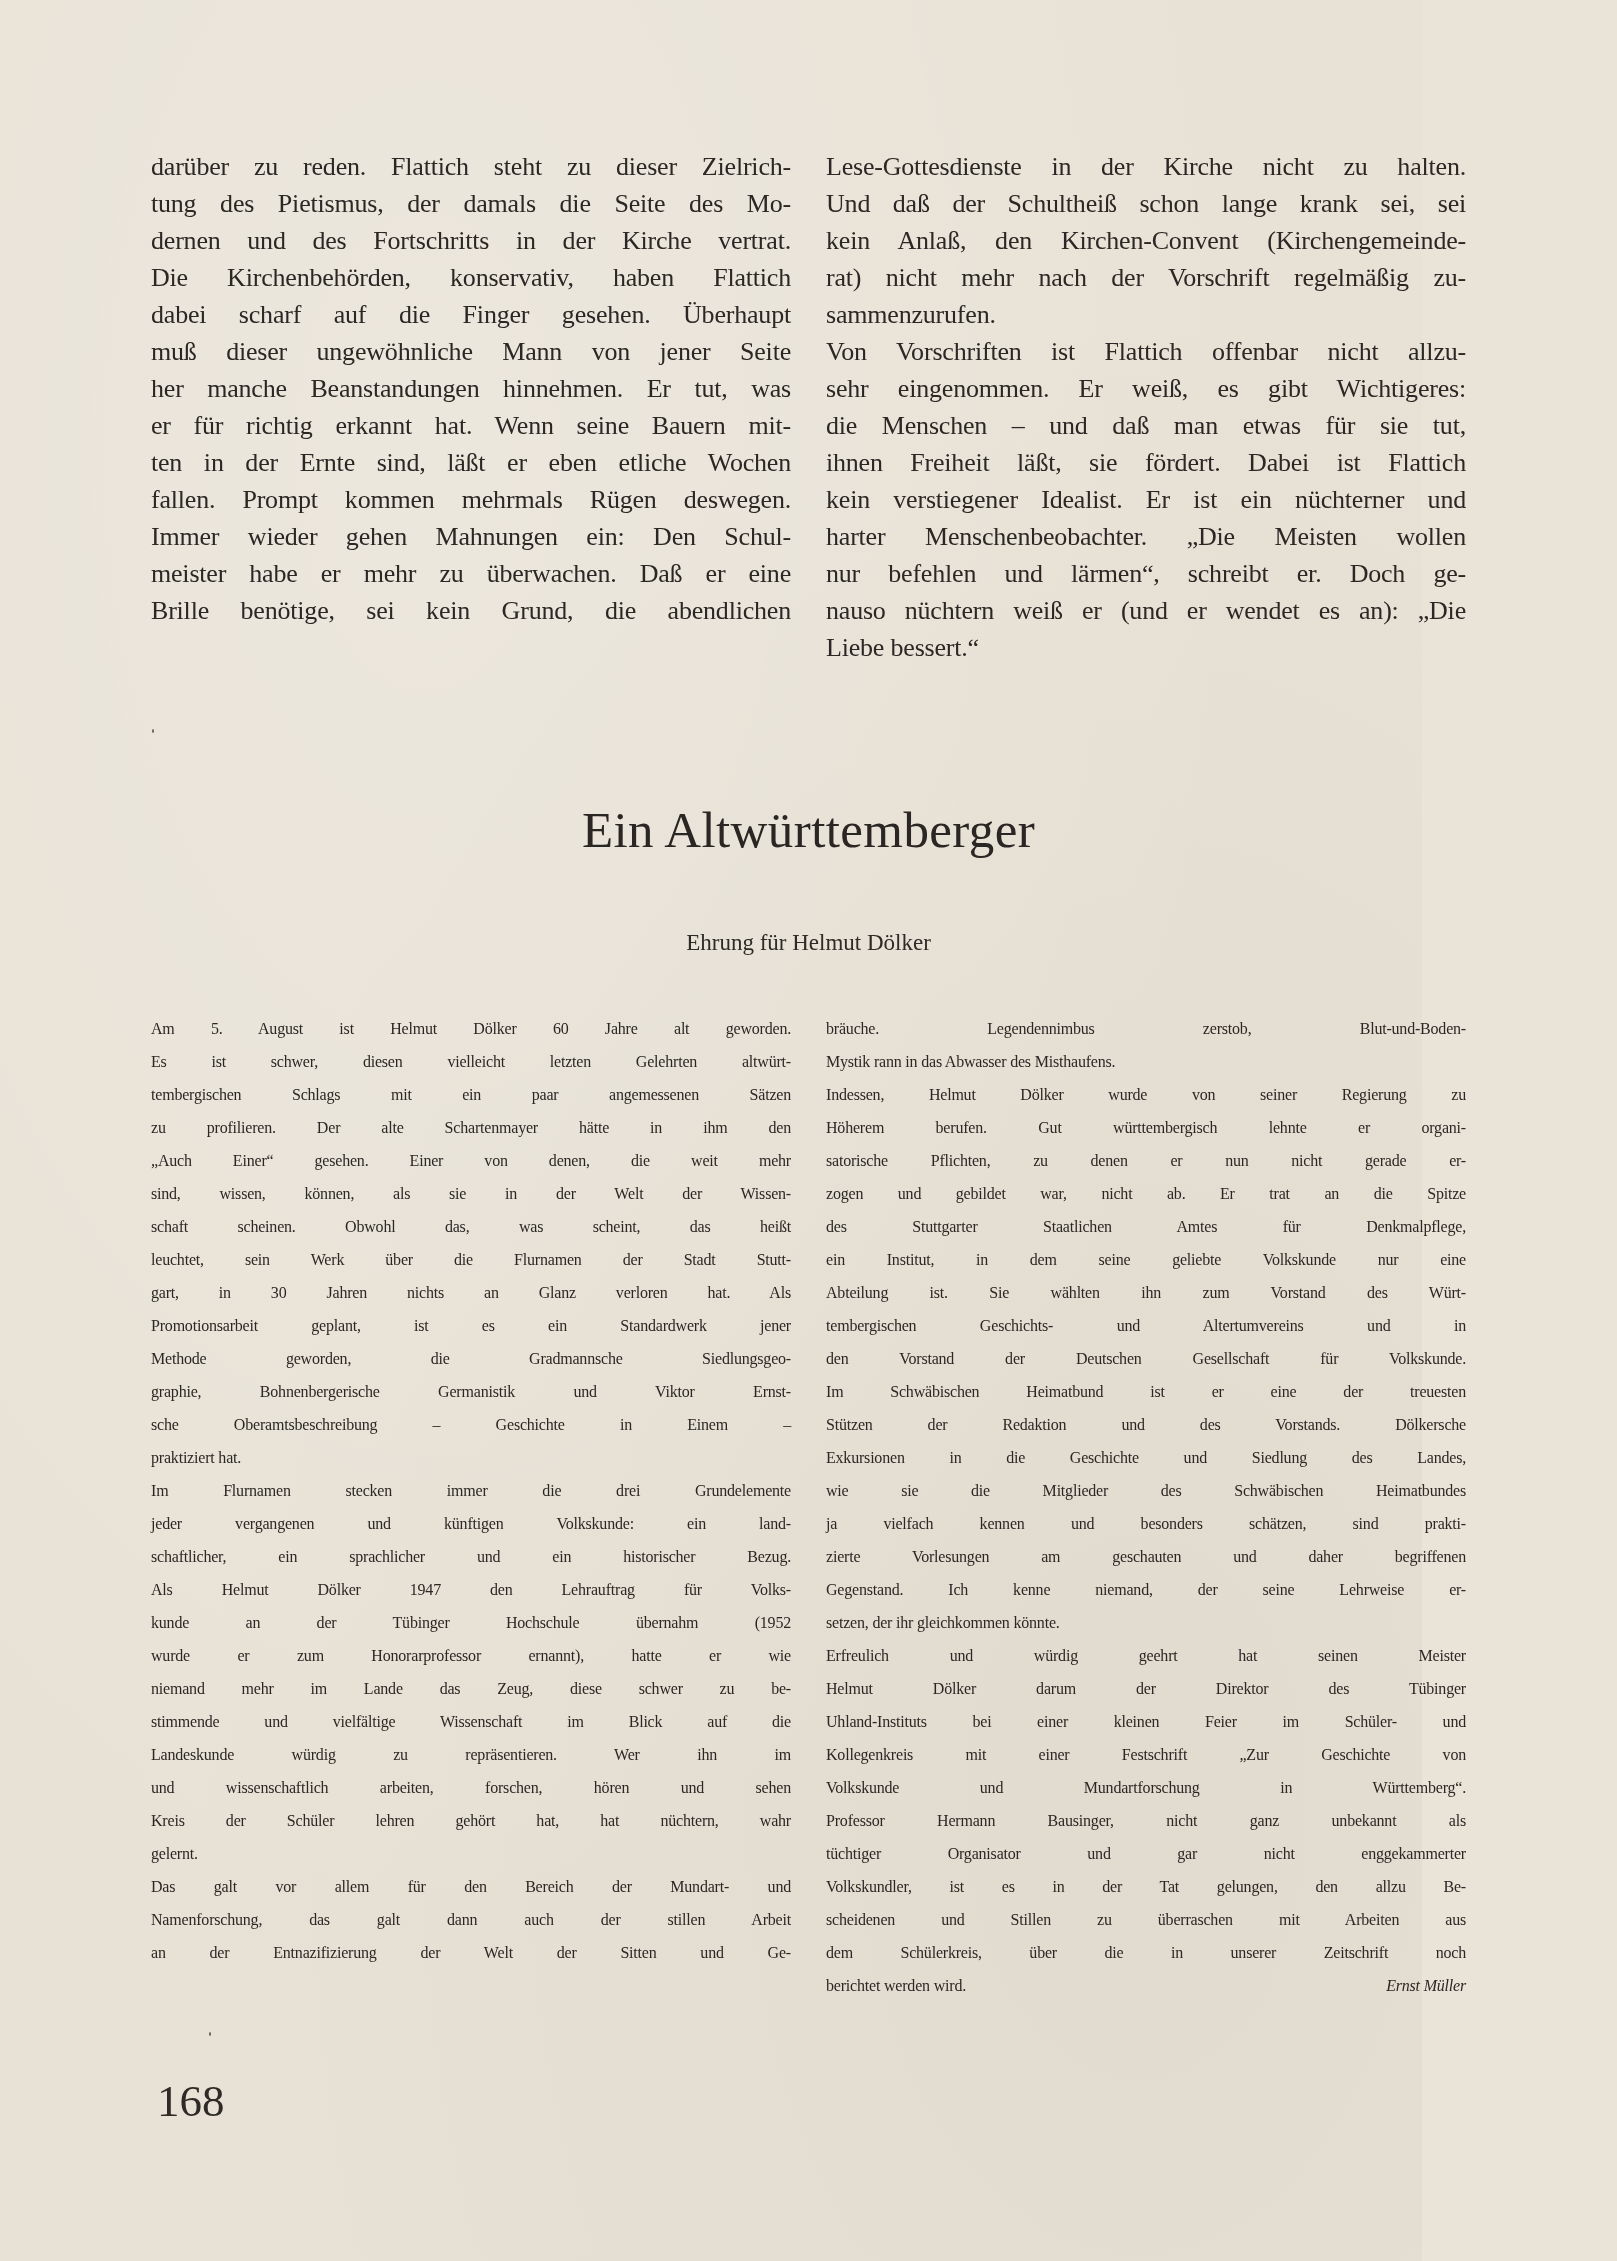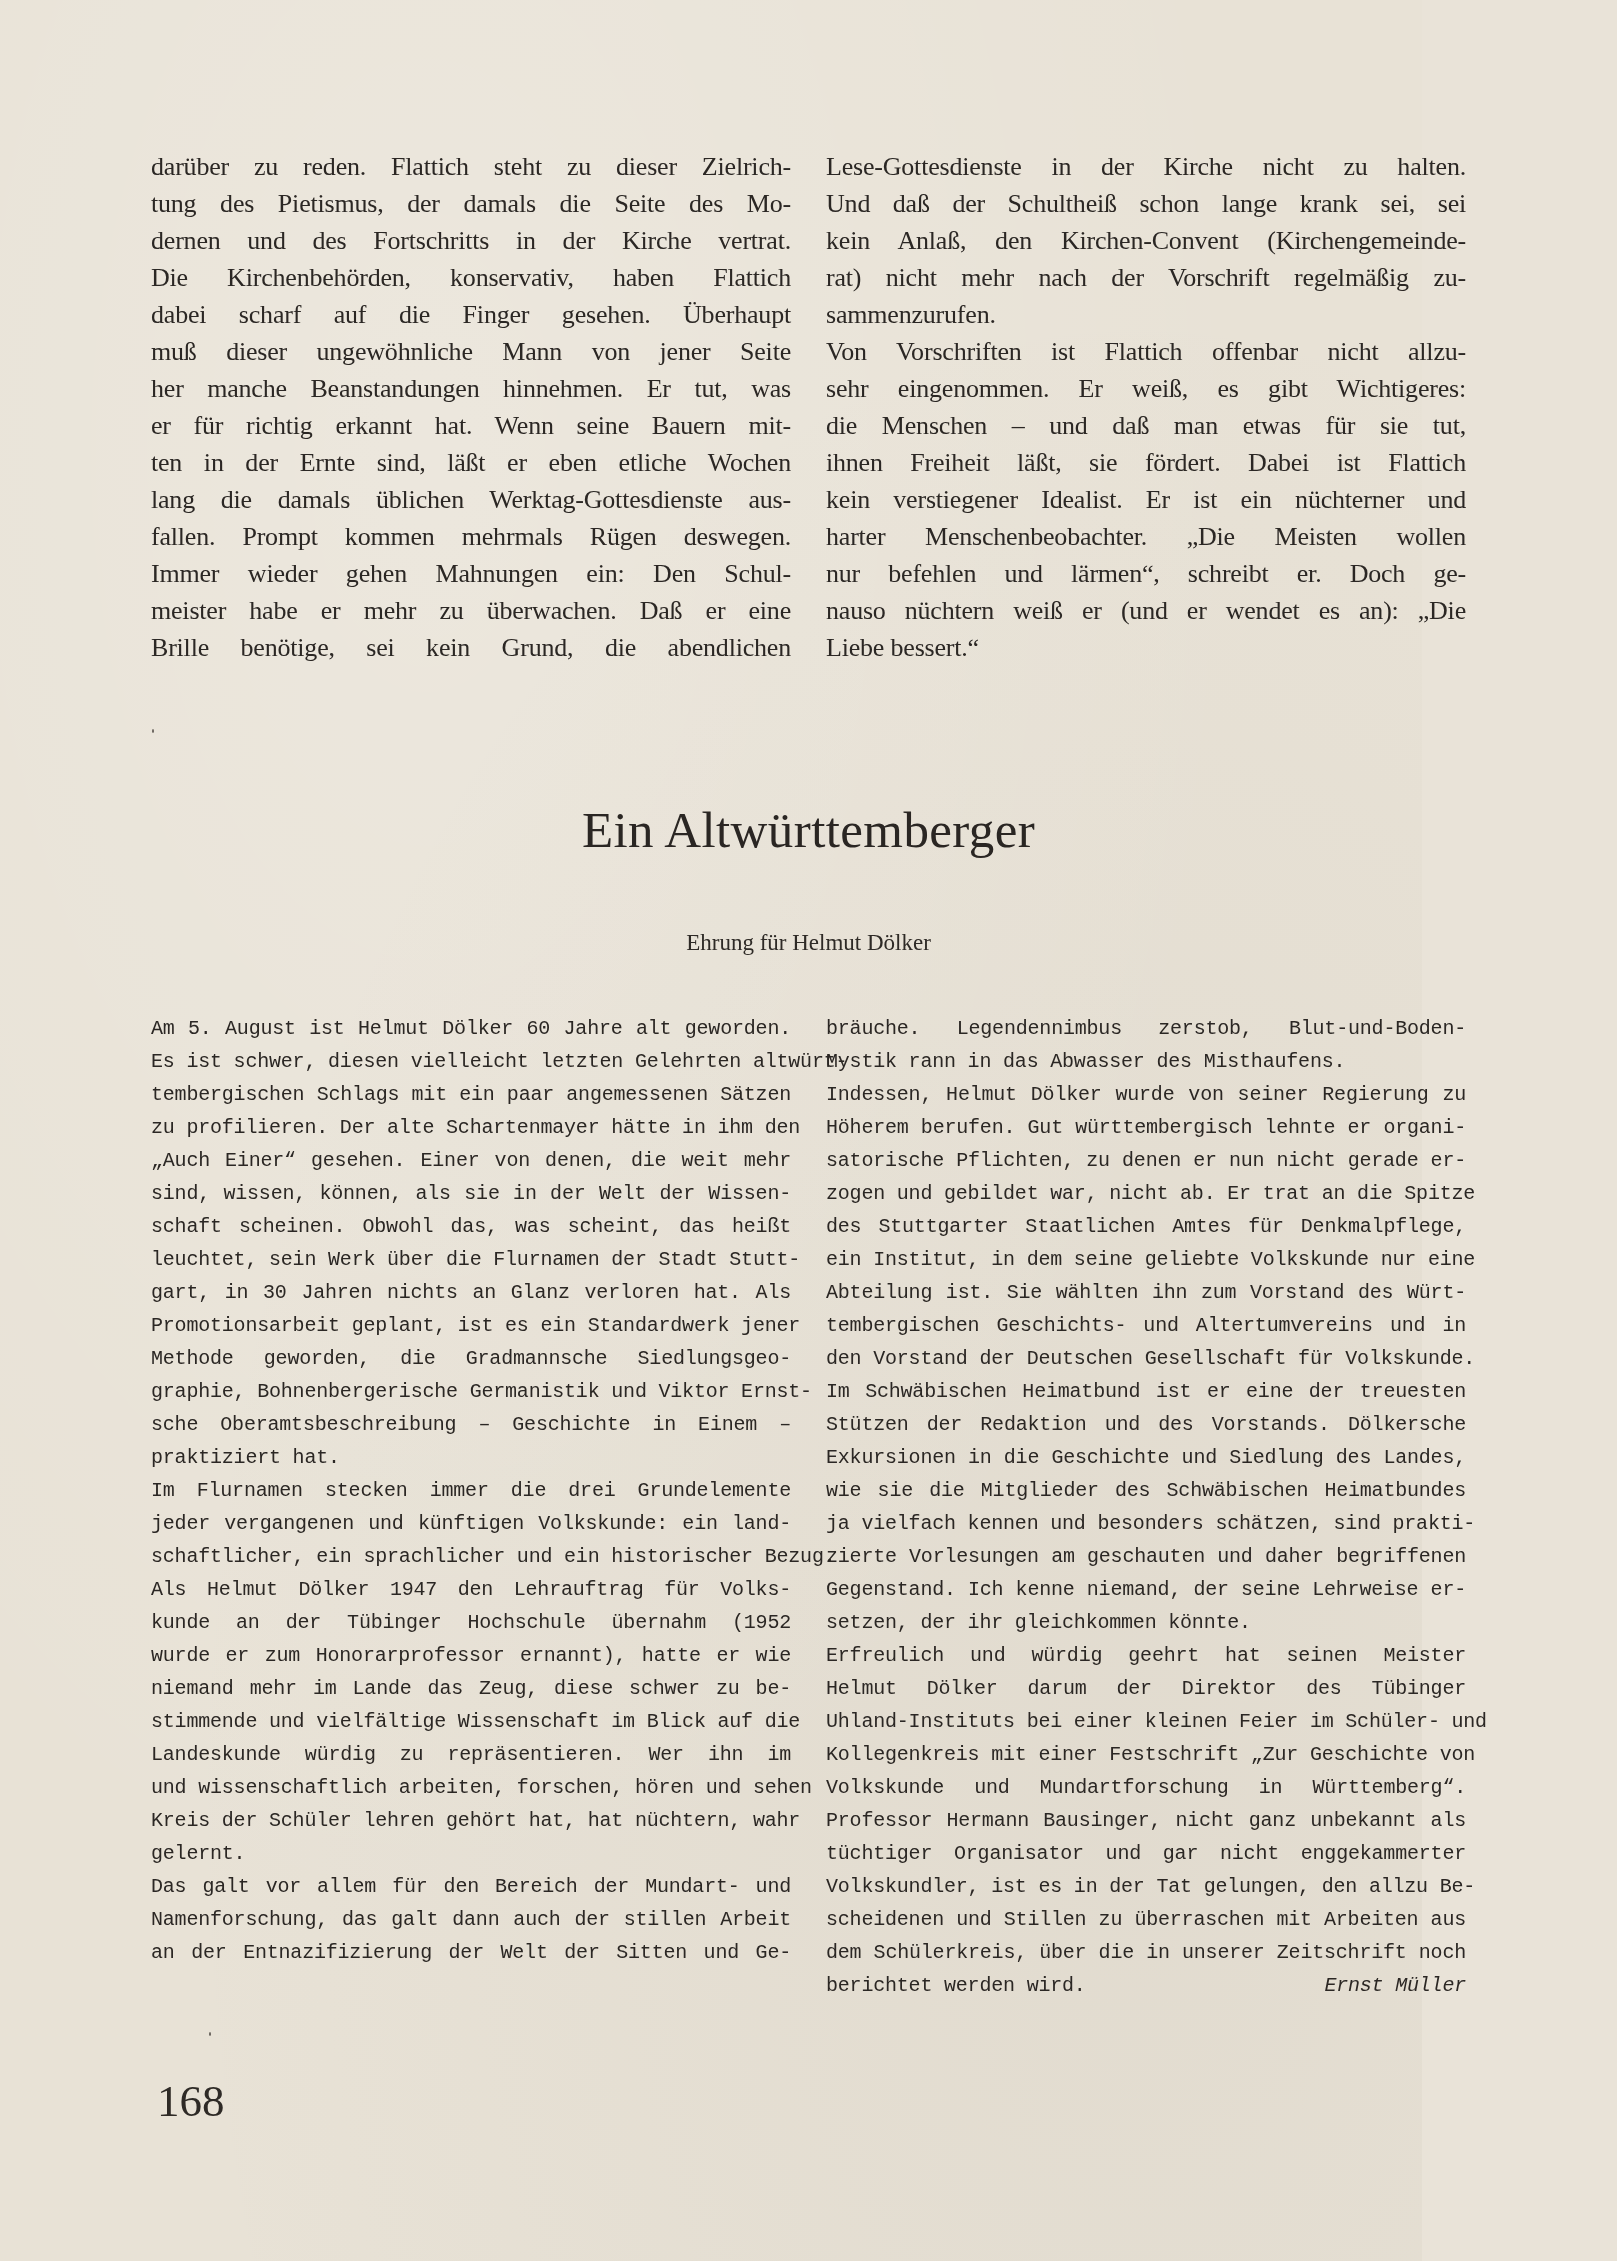--- a/index.html
+++ b/index.html
@@ -27,21 +27,21 @@
     white-space: nowrap;
     text-align: justify;
     text-align-last: justify;
     height: 36px;
     line-height: 36px;
     font-size: 26px;
     letter-spacing: -0.2px;
   }
   .line.last { text-align-last: left; }
   .top .line { height: 37px; line-height: 37px; }
-  .lower .line { height: 33px; line-height: 33px; font-size: 20px; font-family: Liberation Mono, monospace; }
+  .lower .line { height: 33px; line-height: 33px; font-size: 16px; }
   #col-top-left  { left: 151px; top: 148px; }
   #col-top-right { left: 826px; top: 148px; }
   #col-low-left  { left: 151px; top: 1012px; }
   #col-low-right { left: 826px; top: 1012px; }
   .title {
     position: absolute; left: 0; width: 1617px; top: 801px;
     text-align: center;
     font-size: 51px; letter-spacing: 0.4px;
     color: #2a2623;
   }
@@ -70,21 +70,20 @@
   <div class="col top" id="col-top-left">
       <span class="line">darüber zu reden. Flattich steht zu dieser Zielrich-</span>
       <span class="line">tung des Pietismus, der damals die Seite des Mo-</span>
       <span class="line">dernen und des Fortschritts in der Kirche vertrat.</span>
       <span class="line">Die Kirchenbehörden, konservativ, haben Flattich</span>
       <span class="line">dabei scharf auf die Finger gesehen. Überhaupt</span>
       <span class="line">muß dieser ungewöhnliche Mann von jener Seite</span>
       <span class="line">her manche Beanstandungen hinnehmen. Er tut, was</span>
       <span class="line">er für richtig erkannt hat. Wenn seine Bauern mit-</span>
       <span class="line">ten in der Ernte sind, läßt er eben etliche Wochen</span>
-      <span class="line">lang die damals üblichen Werktag-Gottesdienste aus-</span>
       <span class="line">fallen. Prompt kommen mehrmals Rügen deswegen.</span>
       <span class="line">Immer wieder gehen Mahnungen ein: Den Schul-</span>
       <span class="line">meister habe er mehr zu überwachen. Daß er eine</span>
       <span class="line">Brille benötige, sei kein Grund, die abendlichen</span>
     </div>
   <div class="col top" id="col-top-right">
       <span class="line">Lese-Gottesdienste in der Kirche nicht zu halten.</span>
       <span class="line">Und daß der Schultheiß schon lange krank sei, sei</span>
       <span class="line">kein Anlaß, den Kirchen-Convent (Kirchengemeinde-</span>
       <span class="line">rat) nicht mehr nach der Vorschrift regelmäßig zu-</span>

